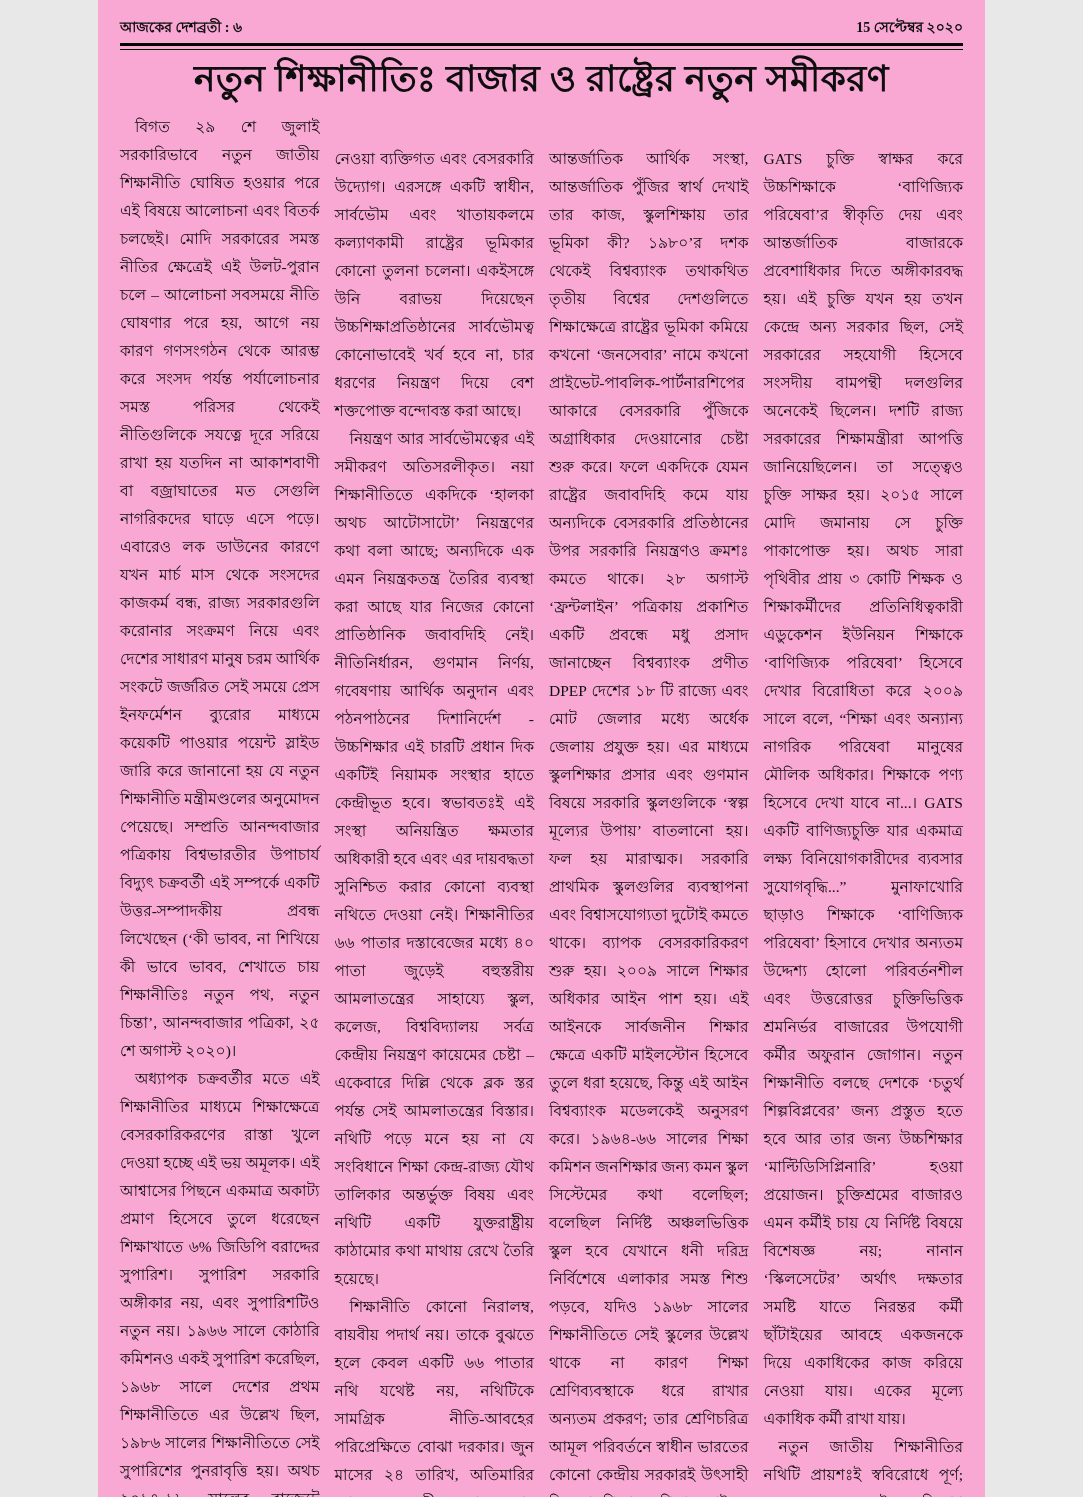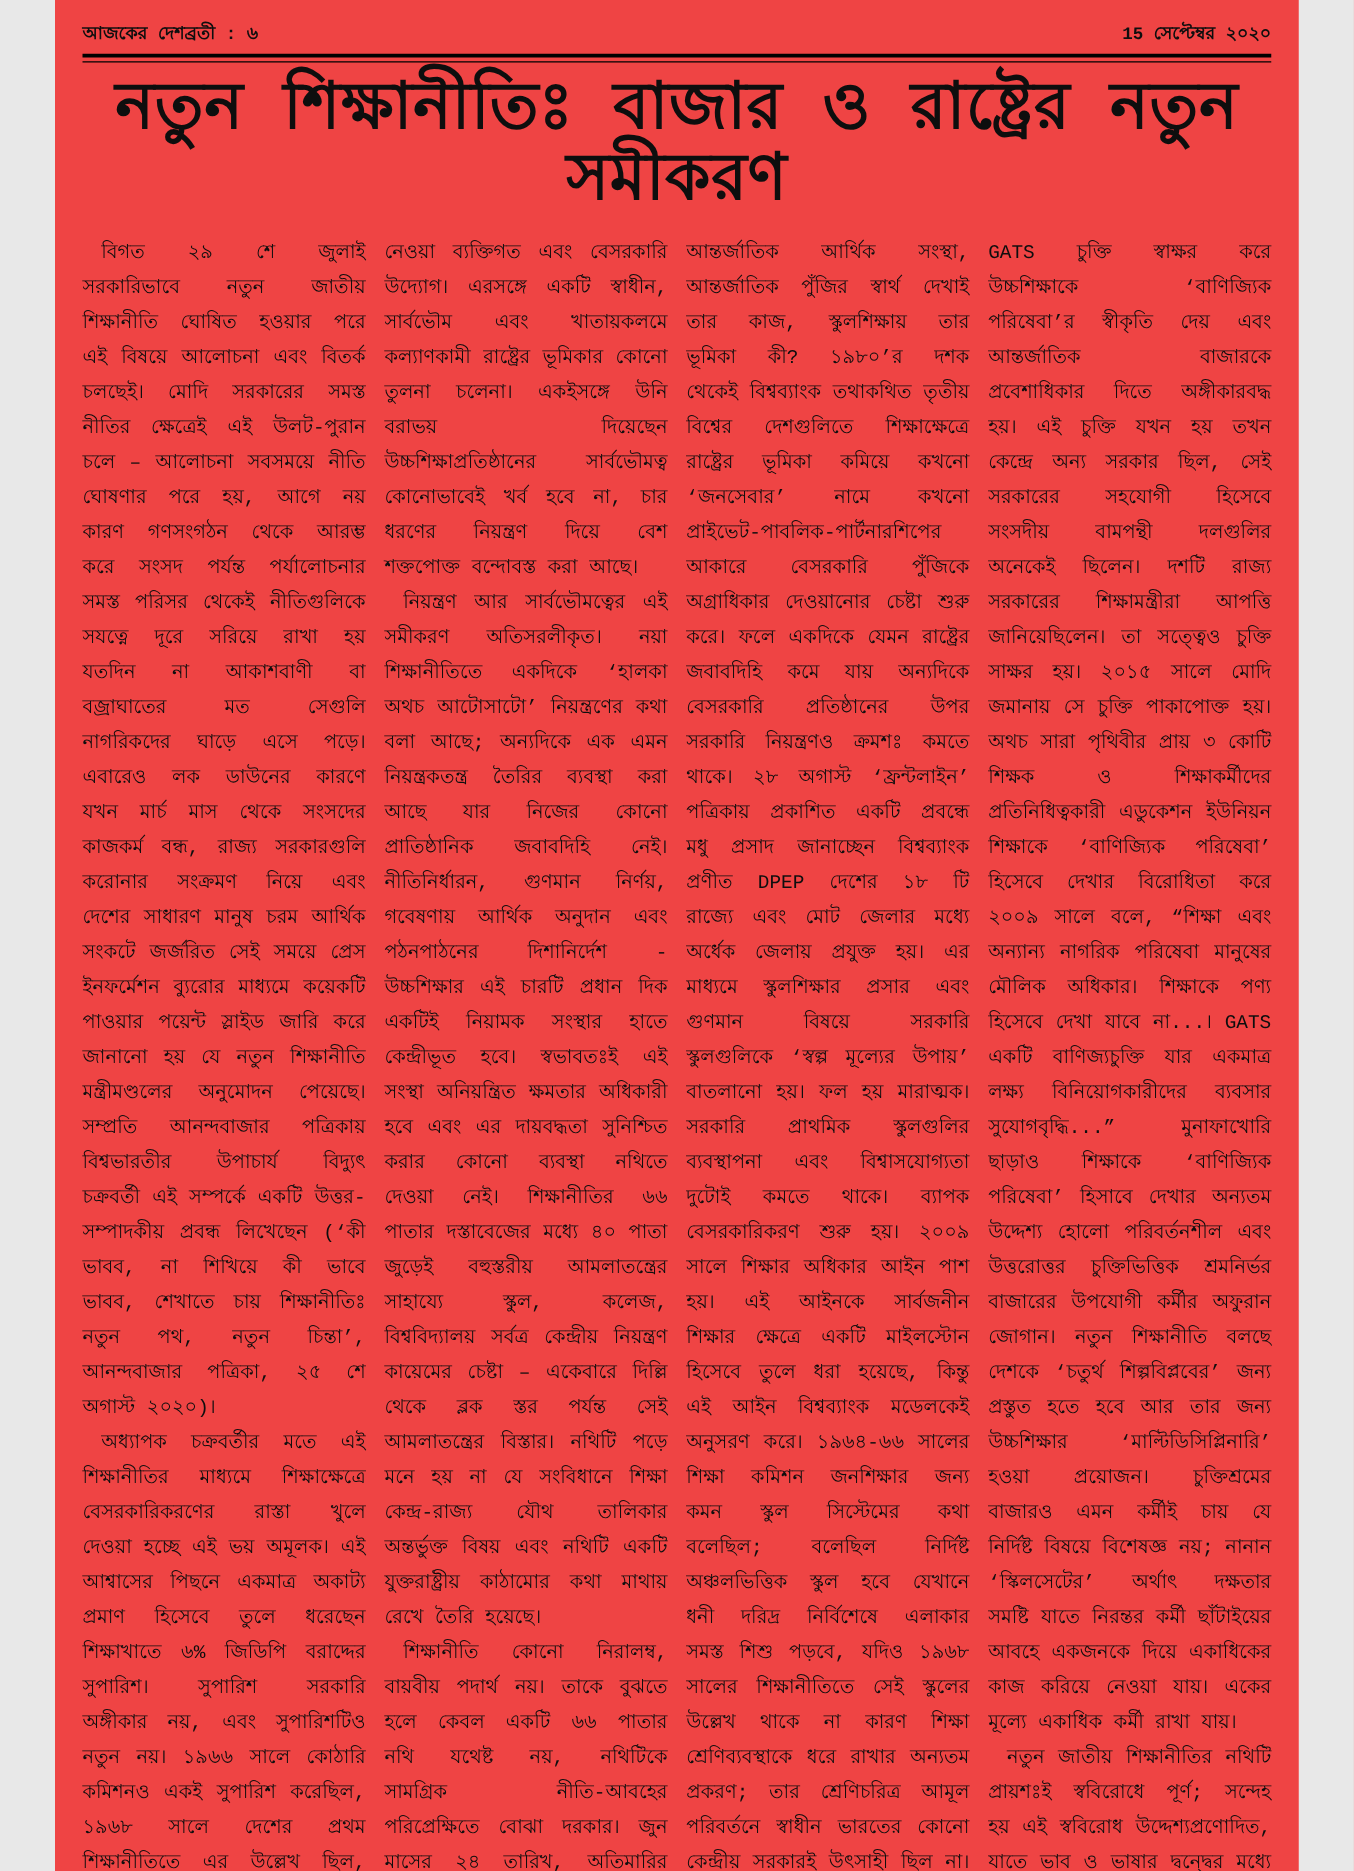--- a/index.html
+++ b/index.html
@@ -1,59 +1,59 @@
 <!DOCTYPE html>
 <html lang="bn"><head>
 <meta charset="utf-8">
 <style>
   html,body{margin:0;padding:0;background:#e8e8e8;}
   .page{
     position:relative;
-    width:995px;height:1497px;
+    width:887px;height:1497px;
     margin:0 auto;
-    background:#ef4444;
+    background:#f9a8d4;
     color:#0e0e0e;
-    font-family:Liberation Mono, monospace;
+    font-family:Liberation Serif, serif;
     overflow:hidden;
     box-sizing:border-box;
   }
   .masthead{
     display:flex;justify-content:space-between;align-items:flex-end;
     padding:20px 22px 0 22px;
     font-size:14px;font-weight:bold;line-height:1.2;
   }
   .masthead-rule{
     margin:6px 22px 0 22px;
     border-top:3px solid #000;
     border-bottom:1px solid #000;
     height:3px;
   }
   .headline{
     text-align:center;
-    font-size:52px;
+    font-size:36px;
     font-weight:bold;
     letter-spacing:0.5px;
     margin:10px 10px 14px 10px;
     line-height:1.1;
   }
   .article-body{
     display:flex;
     gap:15px;
     padding:0 22px;
   }
   .col{
     flex:1 1 0;
     min-width:0;
     font-size:15.5px;
     line-height:28px;
     text-align:justify;
   }
   .col p{margin:0;}
   .col p.para{text-indent:15px;}
-  .col p.cont{text-indent:0;}
+  .col p.cont{text-indent:0;margin-top:32px;}
 </style>
 </head>
 <body>
 
 <div class="page">
 
   <div class="masthead">
     <span>আজকের দেশব্রতী : ৬</span>
     <span>15 সেপ্টেম্বর ২০২০</span>
   </div>

